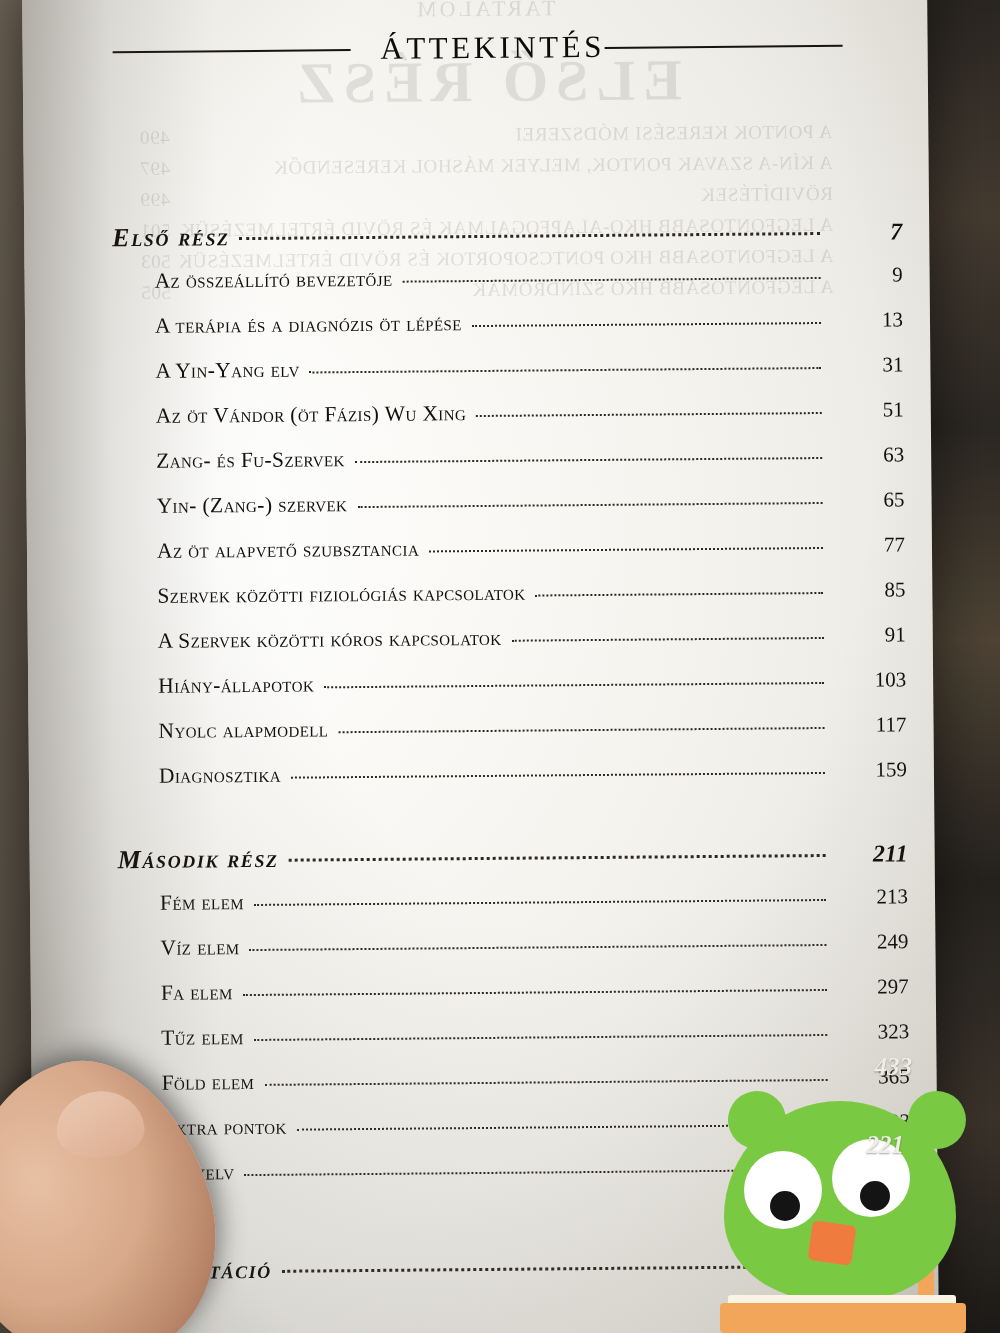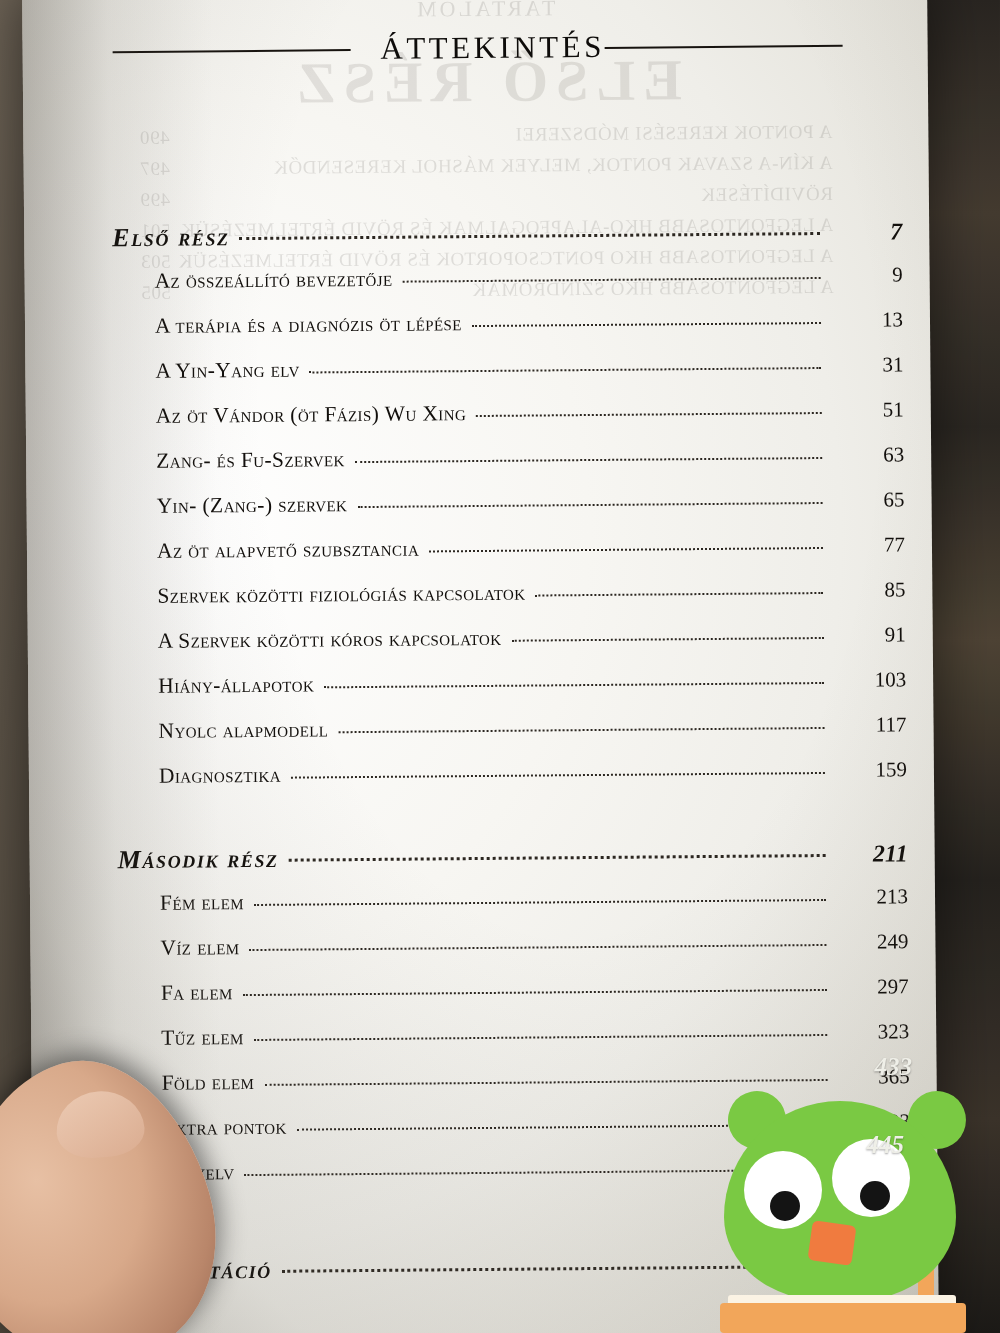--- a/index.html
+++ b/index.html
@@ -487,15 +487,15 @@
     <div class="owl-eye l"></div>
     <div class="owl-eye r"></div>
     <div class="owl-pupil l"></div>
     <div class="owl-pupil r"></div>
     <div class="owl-beak"></div>
     <div class="owl-book-page"></div>
     <div class="owl-book"></div>
   </div>
 
   <div class="float-num" style="right:88px; bottom:252px;">433</div>
-  <div class="float-num" style="right:96px; bottom:174px;">445</div>
+  <div class="float-num" style="right:96px; bottom:174px;">221</div>
 
 </div>
 
 </body></html>

